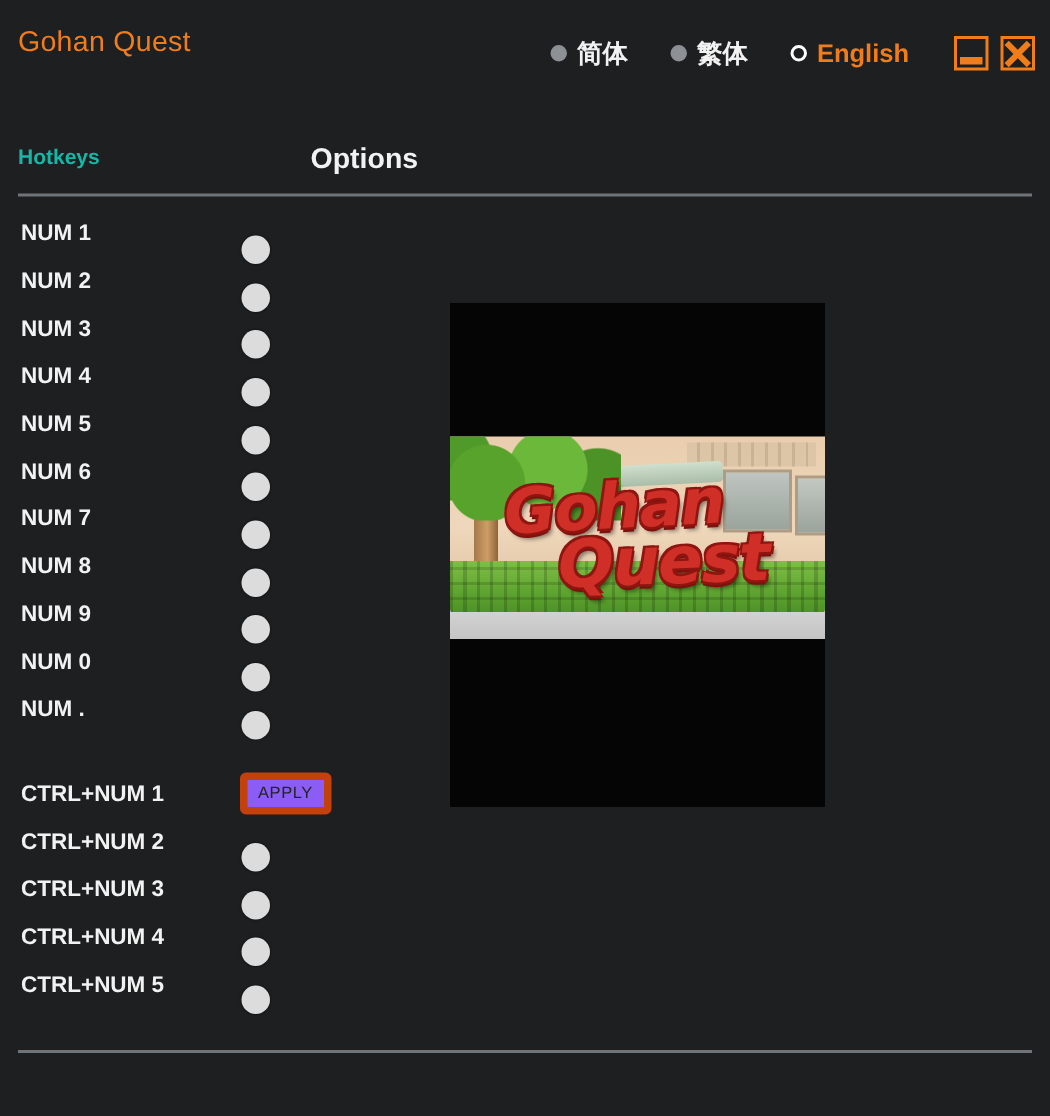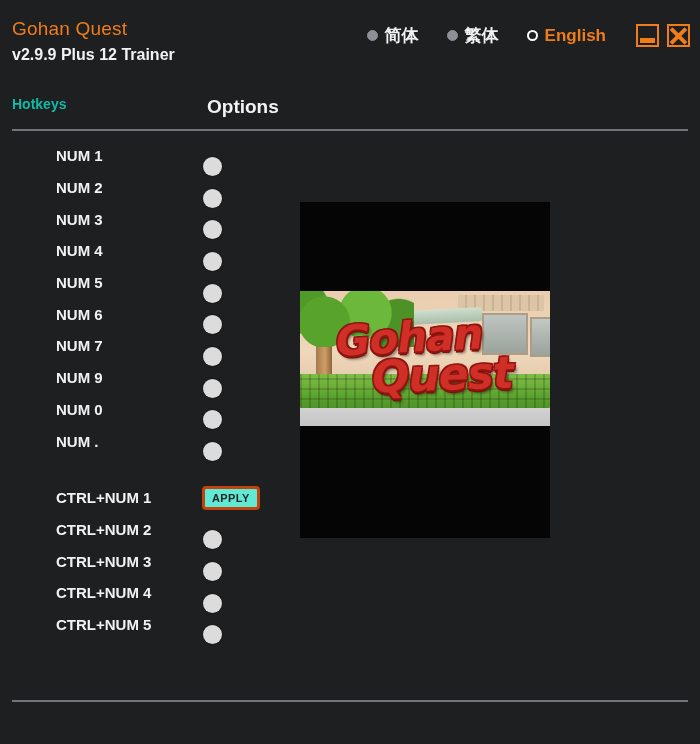--- a/index.html
+++ b/index.html
@@ -68,21 +68,21 @@
   .col-hotkeys { position:absolute; left:12px; top:0; color:#14b8a6; font-size:14px; font-weight:bold; }
   .col-options { position:absolute; left:207px; top:0; color:#f2f2f2; font-size:19px; font-weight:bold; }
   .rule {
     position:absolute; left:12px; width:676px; height:2px;
     background:#6e7478;
   }
   .rule.top { top:129px; }
   .rule.bottom { top:700px; }
 
   
-  .rows { position:absolute; left:0; top:140px; width:290px;padding-left:42px; }
+  .rows { position:absolute; left:0; top:140px; width:290px; }
   .row {
     position:relative; height:31.7px;
     display:flex; align-items:center;
   }
   .row.spacer { height:25px; }
   .row-label {
     position:absolute; left:14px;
     color:#f2f2f2; font-size:15px; font-weight:bold;
     white-space:nowrap;
   }
@@ -94,23 +94,23 @@
     box-shadow:inset 0 0 2px #000;
   }
   .toggle .knob {
     position:absolute; left:1px; top:1px;
     width:19px; height:19px; border-radius:50%;
     background:#dcdcdc;
     box-shadow:0 0 2px rgba(0,0,0,.6);
   }
 
   .apply-btn {
-    background:#5eead4; color:#242424;
-    border:3px solid #c2410c; border-radius:4px;
-    font-size:11px; font-weight:bold; letter-spacing:.4px;
+    background:#8b5cf6; color:#242424;
+    border:5px solid #c2410c; border-radius:4px;
+    font-size:11px; font-weight:normal; letter-spacing:.4px;
     padding:3px 7px 3px 7px; cursor:pointer;
     font-family:"Liberation Sans", sans-serif;
   }
 
   
   .game-art {
     position:absolute; left:300px; top:202px;
     width:250px; height:336px;
     background:#050505;
     overflow:hidden;
@@ -195,21 +195,20 @@
   }
 </style>
 </head>
 <body>
 
 <div id="app">
 
   <div class="header">
     <div class="title-block">
       <div class="app-title">Gohan Quest</div>
-      <div class="app-version">v2.9.9 Plus 12 Trainer</div>
     </div>
 
     <div class="lang-bar">
       <div class="lang-opt">
         <span class="radio"></span>
         <span class="lang-label">简体</span>
       </div>
       <div class="lang-opt">
         <span class="radio"></span>
         <span class="lang-label">繁体</span>
@@ -267,20 +266,24 @@
     <div class="row">
       <span class="row-label">NUM 6</span>
       <span class="row-ctrl"><span class="toggle"><span class="knob"></span></span></span>
     </div>
 
     <div class="row">
       <span class="row-label">NUM 7</span>
       <span class="row-ctrl"><span class="toggle"><span class="knob"></span></span></span>
     </div>
 
+    <div class="row">
+      <span class="row-label">NUM 8</span>
+      <span class="row-ctrl"><span class="toggle"><span class="knob"></span></span></span>
+    </div>
 
     <div class="row">
       <span class="row-label">NUM 9</span>
       <span class="row-ctrl"><span class="toggle"><span class="knob"></span></span></span>
     </div>
 
     <div class="row">
       <span class="row-label">NUM 0</span>
       <span class="row-ctrl"><span class="toggle"><span class="knob"></span></span></span>
     </div>

